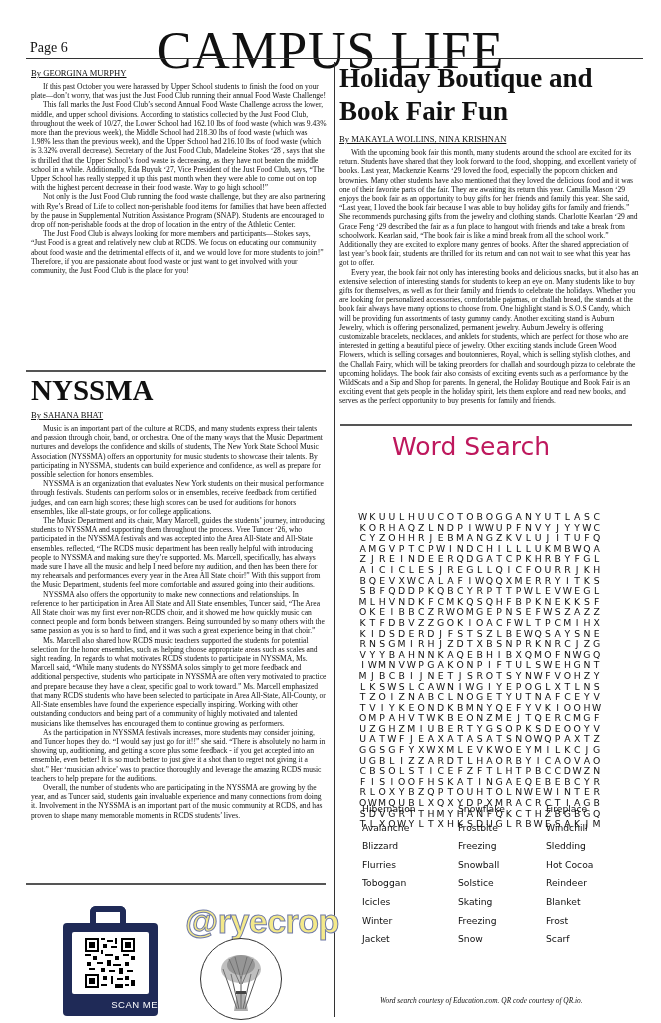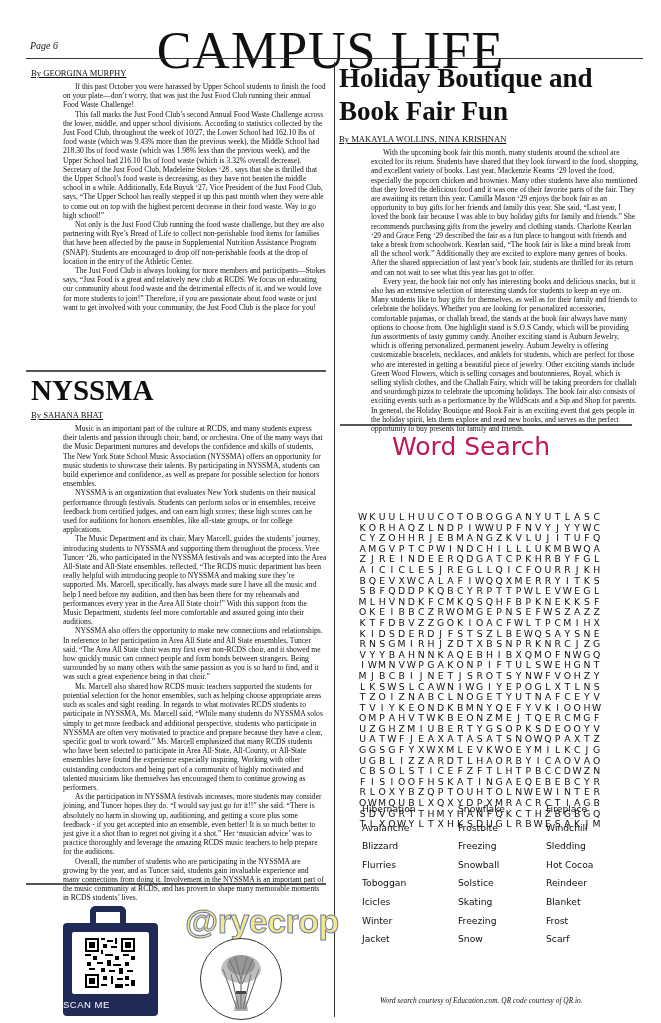--- a/index.html
+++ b/index.html
@@ -1,38 +1,38 @@
 <!DOCTYPE html>
 <html><head>
 <meta charset="utf-8">
 <style>
   html, body { margin:0; padding:0; background:#ffffff; }
   body { width:661px; height:1023px; position:relative; overflow:hidden; color:#111; font-family:"Liberation Serif", serif; }
-  .page-num { position:absolute; left:30px; top:40px; font-size:10px;font-style:italic; }
+  .page-num { position:absolute; left:30px; top:40px; font-size:14px; }
   .masthead { position:absolute; left:0; width:661px; top:2px; text-align:center; font-size:52px; line-height:56px; letter-spacing:1px; color:#111;margin-top:21px; }
   .masthead-rule { position:absolute; left:26px; right:18px; top:58px; height:1px; background:#333; }
   .vrule { position:absolute; left:334px; top:62px; width:1px; height:955px; background:#333; }
   .col { position:absolute; }
   .headline { font-family:"Liberation Serif", serif; font-weight:bold; font-size:27px; line-height:31px; margin:0; color:#111; }
   .byline { font-size:8.6px; text-decoration:underline; margin:2px 0 4px 0; display:inline-block; }
-  .body-text { font-size:7.6px; line-height:9.2px; text-align:left;margin-left:32px; }
+  .body-text { font-size:7.6px; line-height:9.2px; text-align:left; }
   .body-text p { margin:0; text-indent:12px; }
   .hrule { position:absolute; height:2px; background:#555; }
   .ws-title { position:absolute; left:392px; top:432px; font-family:"DejaVu Sans", sans-serif; font-size:25px; color:#be185d; }
   .ws-grid { position:absolute; left:358px; top:512px; font-family:"DejaVu Sans", sans-serif; font-size:9.3px; line-height:10.6px; letter-spacing:0.5px; }
   .ws-row { display:flex; }
   .ws-row span { width:9.75px; text-align:center; display:inline-block; }
   .ws-words { position:absolute; left:362px; top:800px; width:280px; display:grid; grid-template-columns:96px 88px 96px; row-gap:0; font-family:"DejaVu Sans", sans-serif; font-size:9.2px; line-height:18.6px; }
   .credit { position:absolute; left:380px; top:996px; font-size:7.4px; font-style:italic; }
   .qr-bag { position:absolute; left:63px; top:906px; width:95px; height:110px; }
   .handle { position:absolute; left:27px; top:0; width:36px; height:22px; border:6px solid #1f2a57; border-bottom:none; border-radius:6px 6px 0 0; box-sizing:border-box; }
   .bag { position:absolute; left:0; top:17px; width:95px; height:93px; background:#1f2a57; border-radius:4px; }
   .qr-box { position:absolute; left:9px; top:9px; width:77px; height:62px; background:#fff; border-radius:2px; }
   .qr-code { position:absolute; left:13px; top:6px; width:50px; height:50px; }
-  .scan { position:absolute; left:0; width:95px; top:76px; text-align:left; color:#fff; font-family:"Liberation Sans", sans-serif; font-size:9.5px; letter-spacing:0.5px; }
+  .scan { position:absolute; left:0; width:95px; top:76px; text-align:right; color:#fff; font-family:"Liberation Sans", sans-serif; font-size:9.5px; letter-spacing:0.5px; }
   .handle-text { position:absolute; left:185px; top:902px; font-family:"Liberation Sans", sans-serif; font-size:34px; color:#f4e98a; -webkit-text-stroke:1px #6f7aa8; letter-spacing:-0.5px;font-weight:bold; }
   .wheat-circle { position:absolute; left:200px; top:938px; width:80px; height:80px; border-radius:50%; border:1px solid #333; background:#fff; overflow:hidden; }
 </style>
 </head>
 <body>
 
 <div class="page-num">Page 6</div>
 <div class="masthead">CAMPUS LIFE</div>
 <div class="masthead-rule"></div>
 <div class="vrule"></div>

